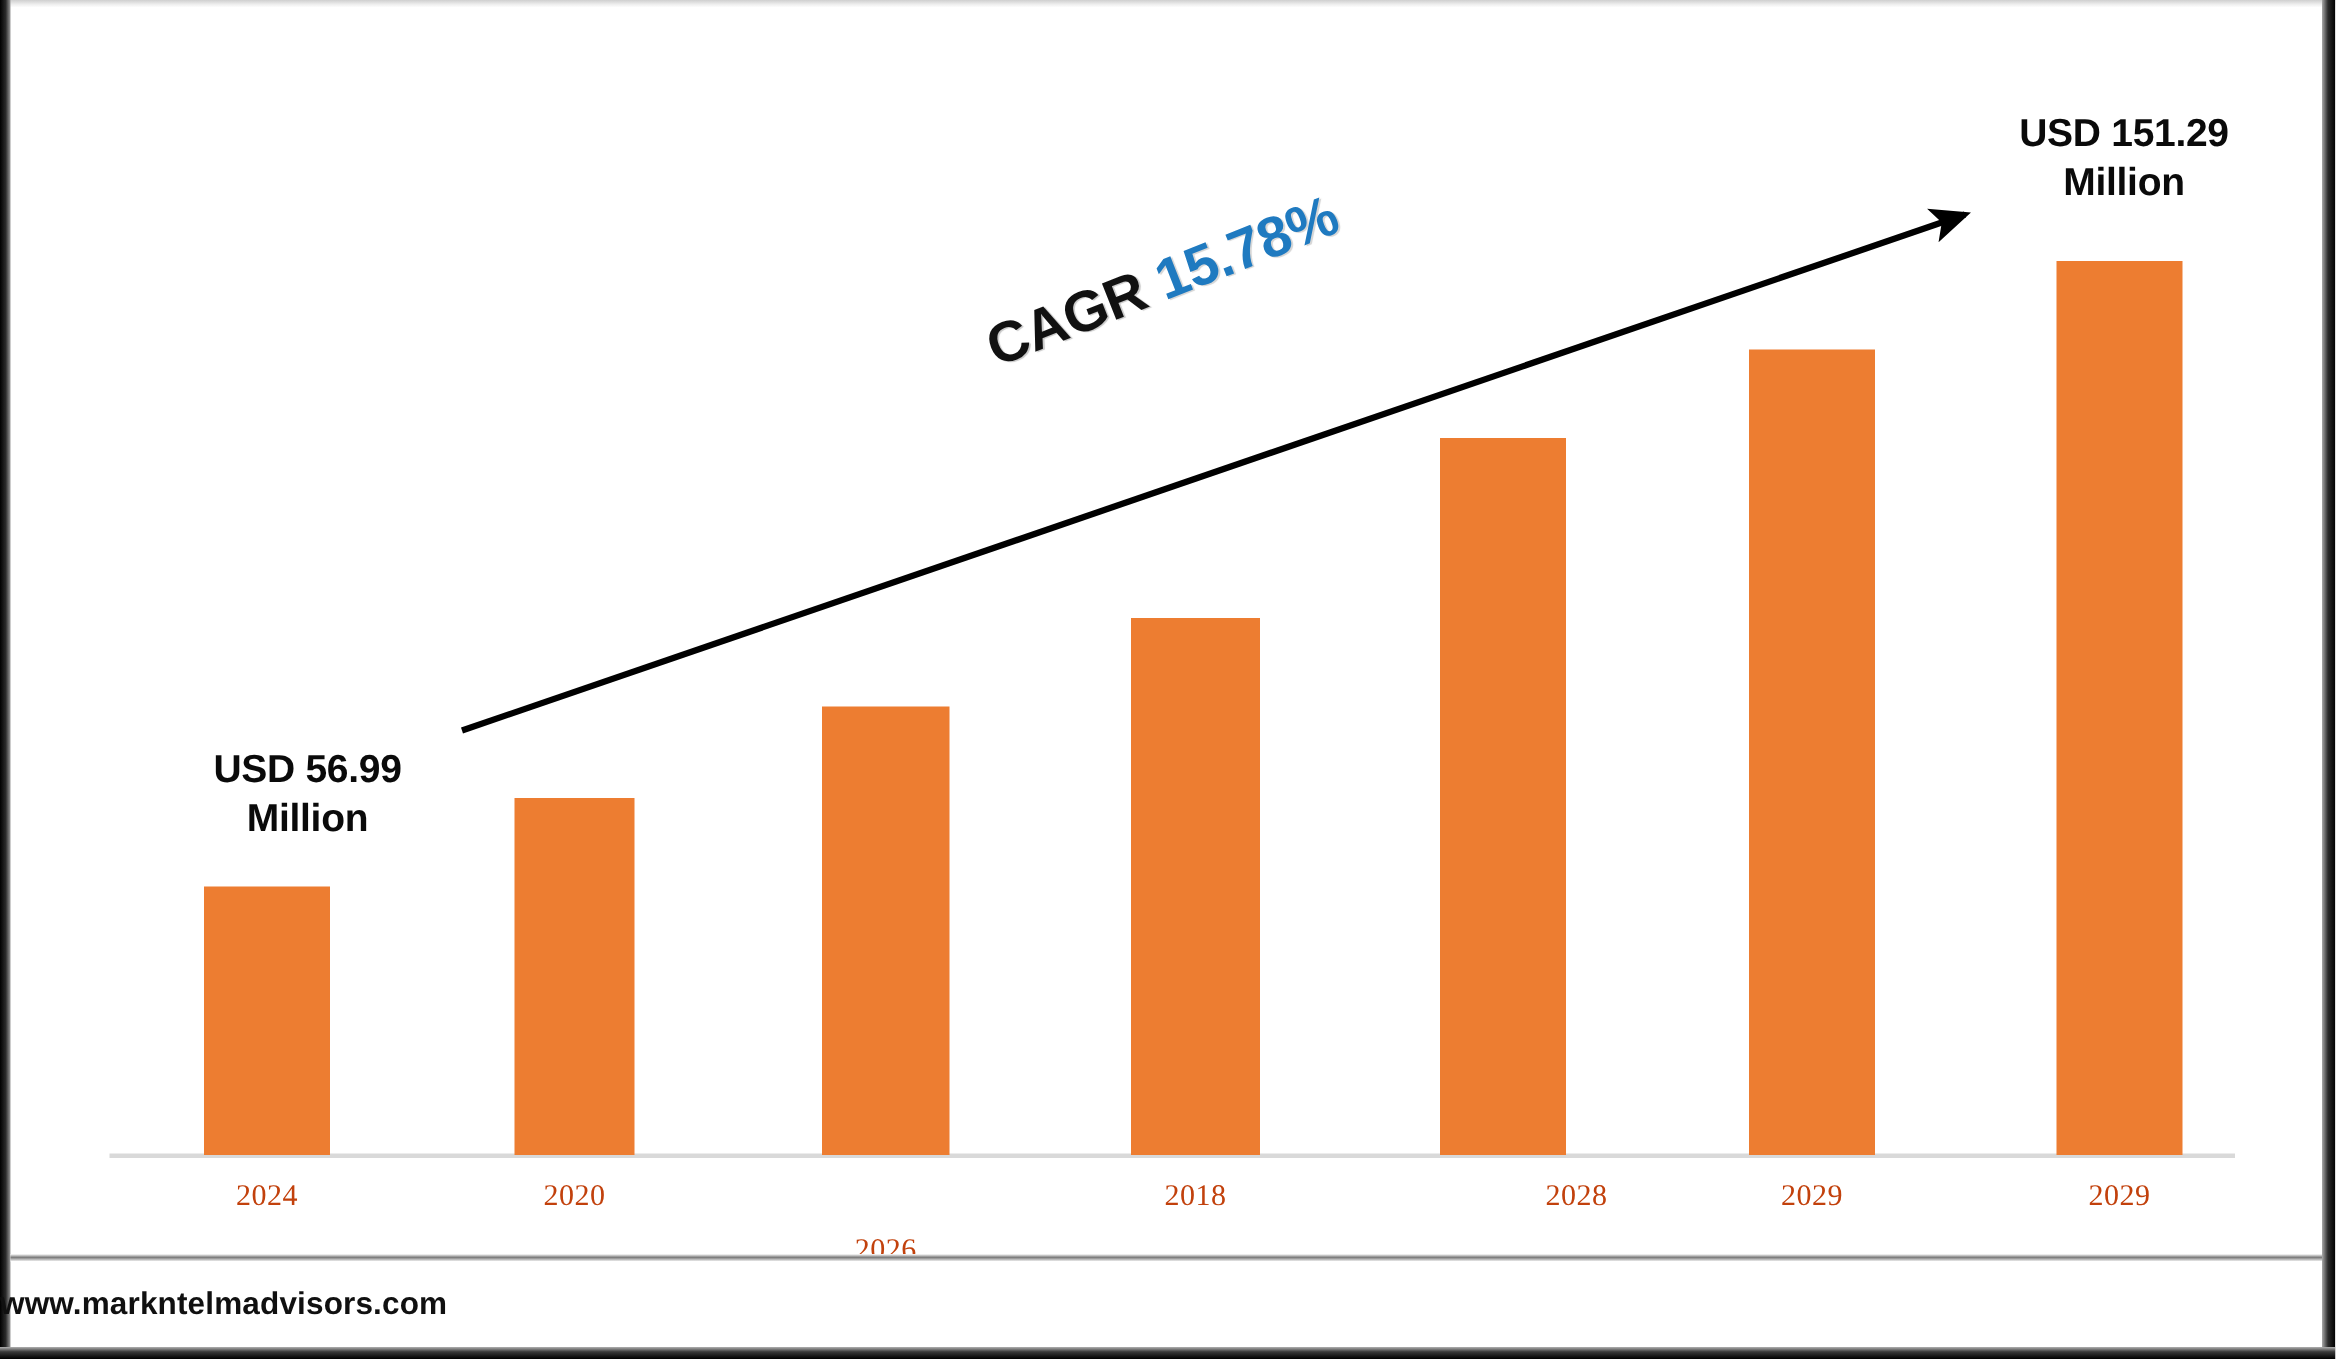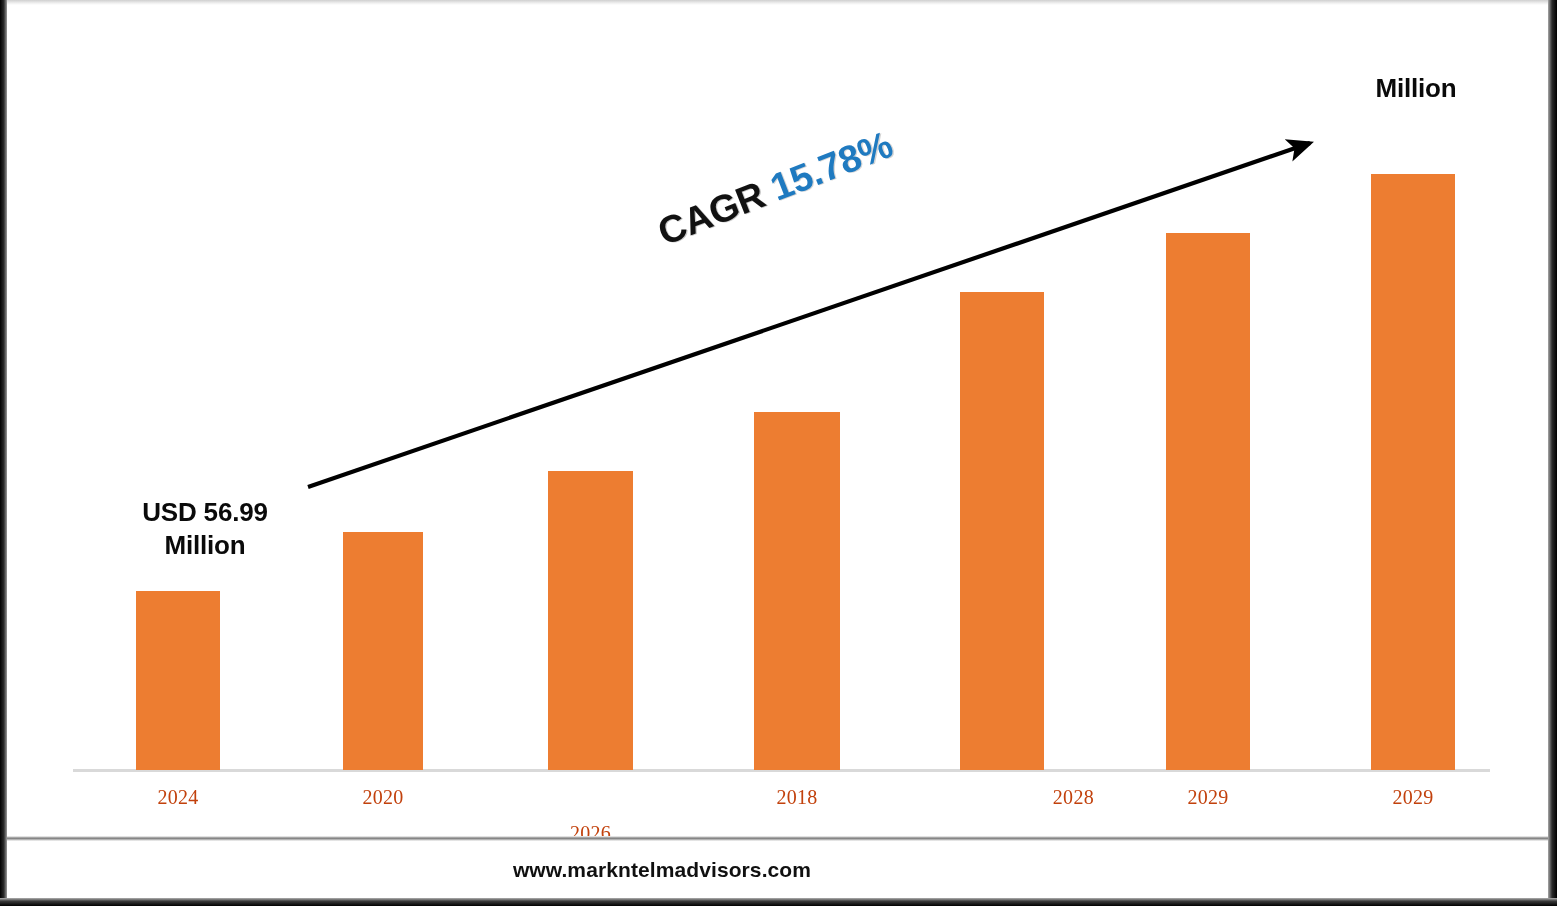--- a/index.html
+++ b/index.html
@@ -52,21 +52,20 @@
     left: 7px; top: 836px;
     width: 1541px; height: 5px;
     background: linear-gradient(to bottom, #ffffff 0%, #7a7a7a 45%, #d6d6d6 85%, #ffffff 100%);
   }
 
   
   .footer-url {
     position: absolute;
     left: 0; top: 858px;
     width: 1324px;
-    text-align: center;
     font-size: 21px;
     font-weight: bold;
     color: #101010;
     letter-spacing: 0.1px;
   }
 
   
   .chart-title {
     position: absolute;
     left: 76px; top: 104px;
@@ -177,21 +176,21 @@
         <div class="bar" style="left: 754px; width: 86px; top: 412px; height: 358px; background: rgb(237, 125, 49);"></div>
         <div class="bar" style="left: 960px; width: 84px; top: 292px; height: 478px; background: rgb(237, 125, 49);"></div>
         <div class="bar" style="left: 1166px; width: 84px; top: 233px; height: 537px; background: rgb(237, 125, 49);"></div>
         <div class="bar" style="left: 1371px; width: 84px; top: 174px; height: 596px; background: rgb(237, 125, 49);"></div>
       </div>
     <div id="ticks-layer">
         <div class="xtick" style="left: 98px;">2024</div>
         <div class="xtick" style="left: 303px;">2020</div>
         <div class="xtick" style="left: 510.5px; margin-top: 36px;">2026</div>
         <div class="xtick" style="left: 717px;">2018</div>
-        <div class="xtick" style="left: 934px; text-align: right;">2028</div>
+        <div class="xtick" style="left: 971px;">2028</div>
         <div class="xtick" style="left: 1128px;">2029</div>
         <div class="xtick" style="left: 1333px;">2029</div>
       </div>
   </div>
 
   <svg class="trend-svg" viewBox="0 0 1557 906" xmlns="http://www.w3.org/2000/svg">
     <defs>
       <marker id="arrowhead" markerWidth="7" markerHeight="7" refX="5.4" refY="3.0" orient="auto" markerUnits="strokeWidth">
         <path d="M0,0.2 L6.4,3.0 L0,5.8 L1.5,3.0 Z" fill="#000000"></path>
       </marker>
@@ -202,19 +201,20 @@
   <div class="cagr-label">
     <span class="cagr-word">CAGR</span><span>&nbsp;</span><span class="cagr-value">15.78%</span>
   </div>
 
   <div class="callout callout-start">
     <span class="line">USD 56.99</span>
     <span class="line">Million</span>
   </div>
 
   <div class="callout callout-end">
+    <span class="line">USD 151.29</span>
     <span class="line">Million</span>
   </div>
 
   <div class="footer-divider"></div>
   <div class="footer-url">www.markntelmadvisors.com</div>
 
 </div>
 
 </body></html>

